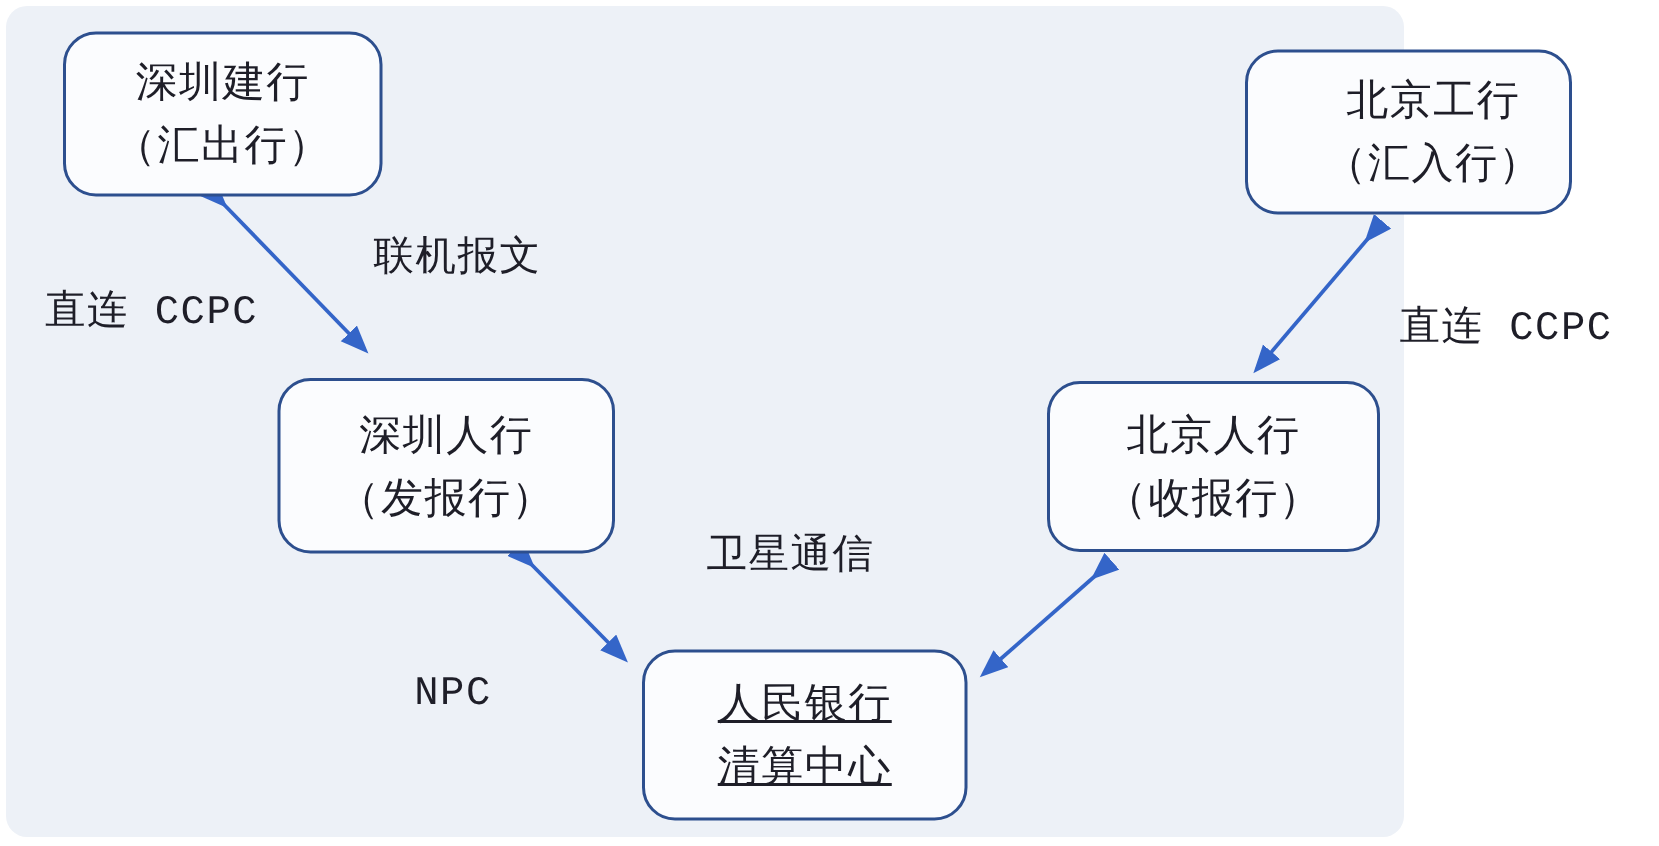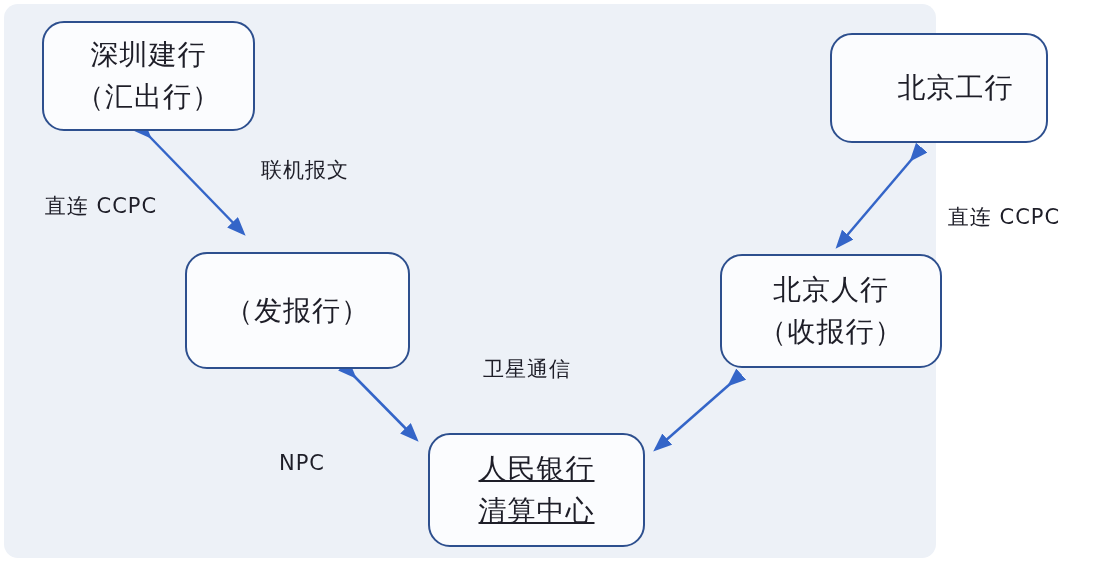--- a/index.html
+++ b/index.html
@@ -46,29 +46,30 @@
     color: var(--text);
     font-size: 28px;
     line-height: 1.5;
     text-align: center;
     letter-spacing: 1px;
     white-space: nowrap;
   }
   .node-shenzhen-ccb       { left: 42px;  top: 21px;  width: 213px; height: 110px; }
   .node-beijing-icbc       { left: 830px; top: 33px;  width: 218px; height: 110px; padding-left: 33px; }
   .node-shenzhen-pbc       { left: 185px; top: 252px; width: 225px; height: 117px; }
-  .node-beijing-pbc        { left: 698px; top: 254px; width: 222px; height: 114px; margin-left: 22px; }
+  .node-beijing-pbc        { left: 698px; top: 254px; width: 222px; height: 114px; }
   .node-pbc-clearing       { left: 428px; top: 433px; width: 217px; height: 114px; text-decoration: underline; }
   .edge-label {
     position: absolute;
     transform: translate(-50%, -50%);
     color: var(--text);
-    font-size: 21px;
+    font-size: 27px;
     letter-spacing: 1px;
     white-space: nowrap;
+    font-family: Liberation Mono, monospace;
   }
   .label-online-message    { left: 305px;  top: 170px; }
   .label-direct-ccpc-left  { left: 101px;  top: 206px; }
   .label-direct-ccpc-right { left: 1004px; top: 217px; }
   .label-satellite         { left: 527px;  top: 369px; text-align: right; }
   .label-npc               { left: 302px;  top: 463px; }
 </style>
 </head>
 <body>
 
@@ -87,23 +88,25 @@
     <line x1="730" y1="384" x2="656" y2="449" stroke="currentColor" stroke-width="2.5" marker-start="url(#ah)" marker-end="url(#ah)"></line>
   </svg>
 
   <div class="node node-shenzhen-ccb">
     <span>深圳建行</span>
     <span>（汇出行）</span>
   </div>
 
   <div class="node node-beijing-icbc">
     <span>北京工行</span>
+    <span>（汇入行）</span>
   </div>
 
   <div class="node node-shenzhen-pbc">
+    <span>深圳人行</span>
     <span>（发报行）</span>
   </div>
 
   <div class="node node-beijing-pbc">
     <span>北京人行</span>
     <span>（收报行）</span>
   </div>
 
   <div class="node node-pbc-clearing">
     <span>人民银行</span>

